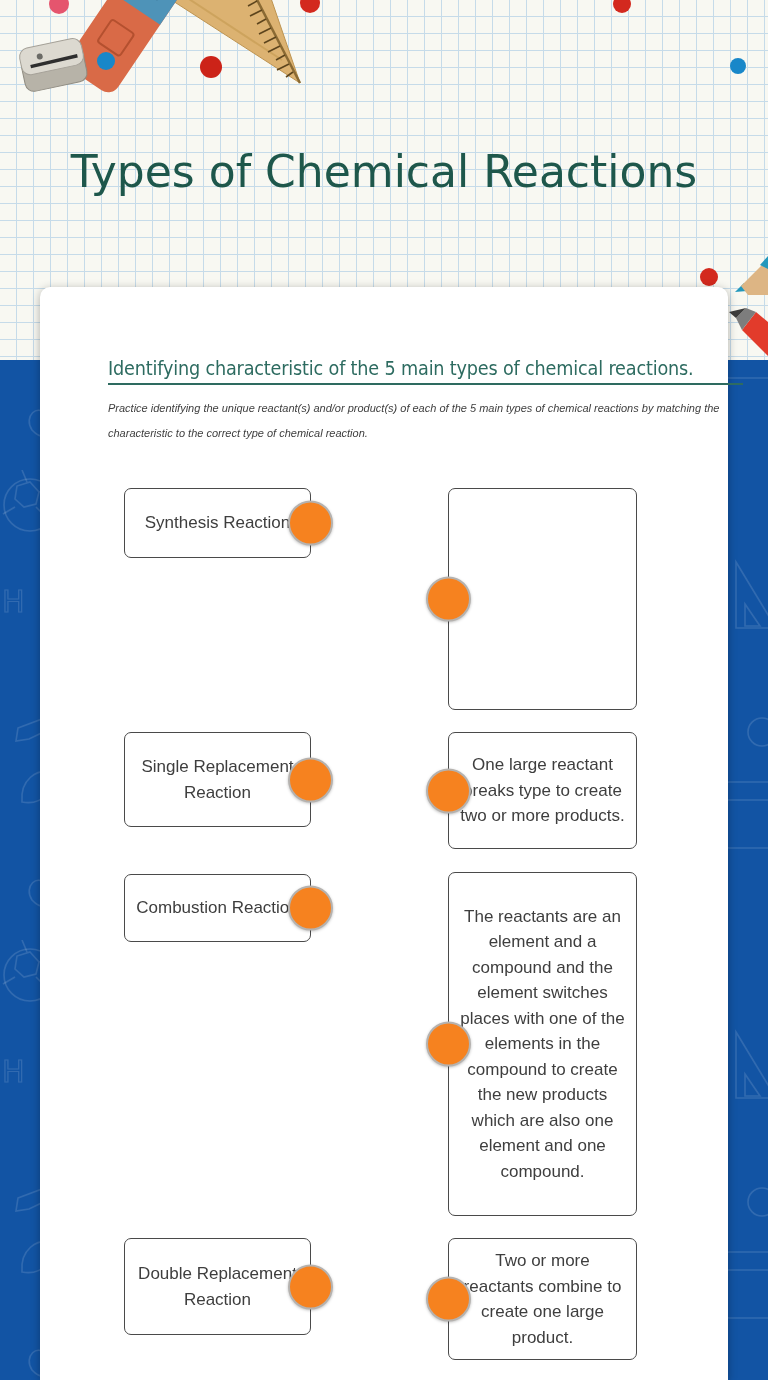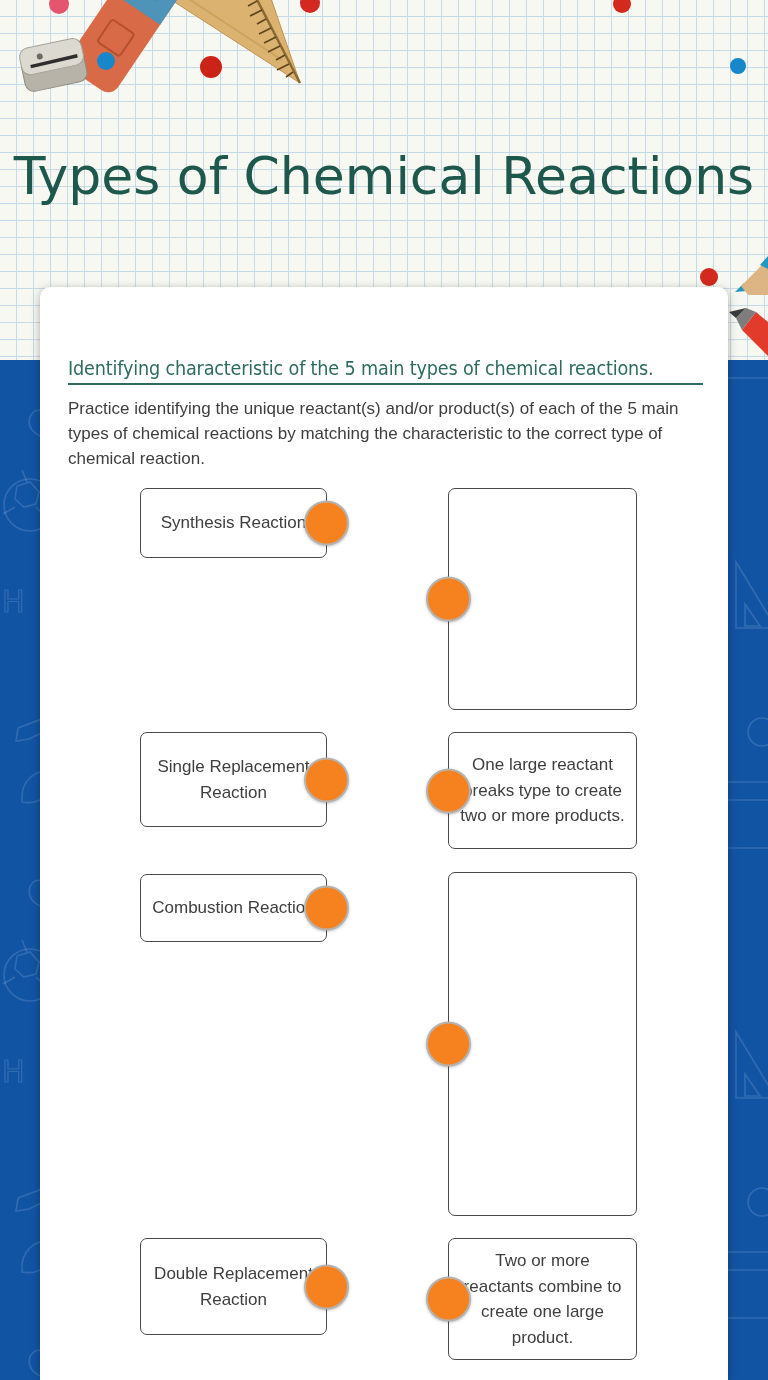--- a/index.html
+++ b/index.html
@@ -13,54 +13,54 @@
   .paper{
     position:absolute;left:0;top:0;width:768px;height:360px;
     background-color:#f8f8f2;
     background-image:
       repeating-linear-gradient(to right, transparent 0px, transparent 16px, #c6dbe9 16px, #c6dbe9 17px),
       repeating-linear-gradient(to bottom, transparent 0px, transparent 16px, #c6dbe9 16px, #c6dbe9 17px);
   }
   .header-decor{position:absolute;left:0;top:0;pointer-events:none;}
   .page-title{
     position:absolute;left:0;top:146px;width:768px;text-align:center;
-    font-family:"DejaVu Sans",sans-serif;font-size:52px;font-weight:400;
+    font-family:"DejaVu Sans",sans-serif;font-size:44px;font-weight:400;
     color:#1e574b;letter-spacing:0px;
   }
   
   .card{
     position:absolute;left:40px;top:287px;width:688px;height:1093px;
     background:#ffffff;border-radius:10px 10px 0 0;
     box-shadow:0 2px 10px rgba(0,0,0,.30);
   }
-  .card-inner{padding:70px 25px 0 28px;}
+  .card-inner{padding:70px 25px 0 28px;margin-left:40px;}
   .heading-rule{
     width:635px;border-bottom:2px solid #2e6b60;padding-bottom:4px;overflow:visible;
   }
   .section-heading{
     display:inline-block;white-space:nowrap;
     transform:scaleX(.93);transform-origin:left center;
     font-family:"DejaVu Sans",sans-serif;font-size:19px;font-weight:400;
     color:#2d6b60;letter-spacing:-.2px;
   }
   .section-desc{
     margin:11px 0 0 0;width:635px;
-    font-size:17px;line-height:25px;color:#3e3e3e;
+    font-size:11px;line-height:25px;color:#3e3e3e;font-style:italic;
   }
   
   .match-area{position:absolute;left:0;top:0;width:100%;height:100%;pointer-events:none;}
   .mrow{position:absolute;left:0;width:100%;}
   .row1{top:201px}.row2{top:445px}.row3{top:585px}.row4{top:951px}
   .mbox{
     position:absolute;top:0;box-sizing:border-box;pointer-events:auto;
     border:1.5px solid #4a4a4a;border-radius:7px;background:#fff;
     display:flex;align-items:center;justify-content:center;text-align:center;
     font-size:17px;line-height:25.5px;color:#3e3e3e;padding:0 11px;
   }
-  .mbox.left{left:100px;width:187px;text-align:center;}
+  .mbox.left{left:84px;width:187px;text-align:center;}
   .mbox.right{left:408px;width:189px;}
   .row1 .left{height:70px}.row1 .right{height:222px}
   .row2 .left{height:95px}.row2 .right{height:117px}
   .row3 .left{height:68px;top:2px}.row3 .right{height:344px}
   .row4 .left{height:97px}.row4 .right{height:122px}
   .connector{
     position:absolute;width:45px;height:45px;border-radius:50%;box-sizing:border-box;
     background:#f6821f;border:2px solid #b5b2af;top:50%;transform:translateY(-50%);
     box-shadow:0 1px 3px rgba(0,0,0,.25);cursor:pointer;
   }
@@ -184,20 +184,21 @@
           <div class="connector"></div>
         </div>
       </div>
 
       <div class="mrow row3">
         <div class="mbox left">
           <span>Combustion Reaction</span>
           <div class="connector"></div>
         </div>
         <div class="mbox right">
+          <span>The reactants are an element and a compound and the element switches places with one of the elements in the compound to create the new products which are also one element and one compound.</span>
           <div class="connector"></div>
         </div>
       </div>
 
       <div class="mrow row4">
         <div class="mbox left">
           <span>Double Replacement Reaction</span>
           <div class="connector"></div>
         </div>
         <div class="mbox right">

